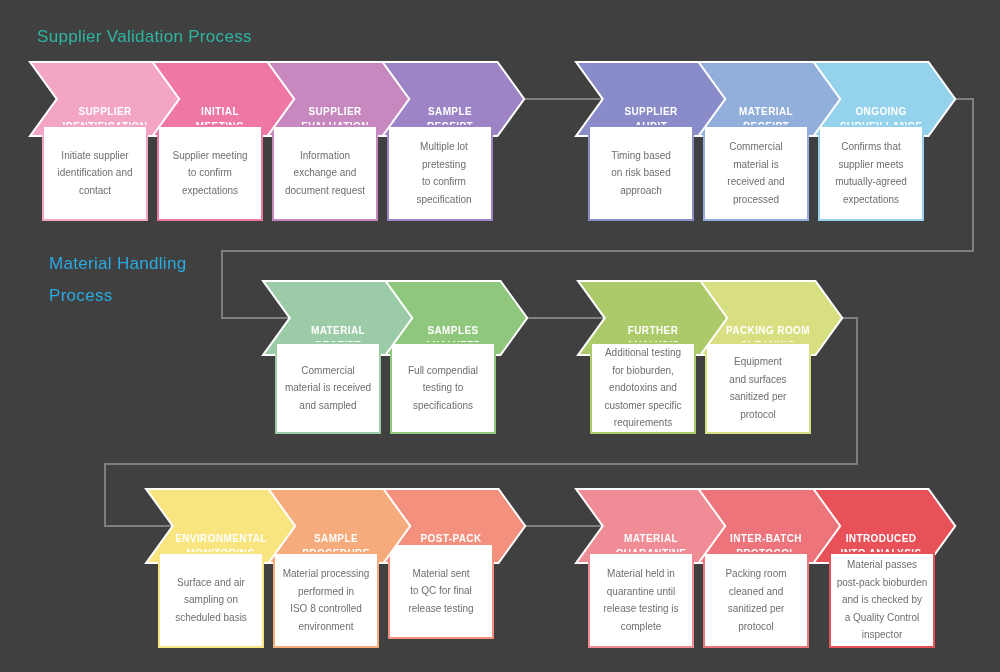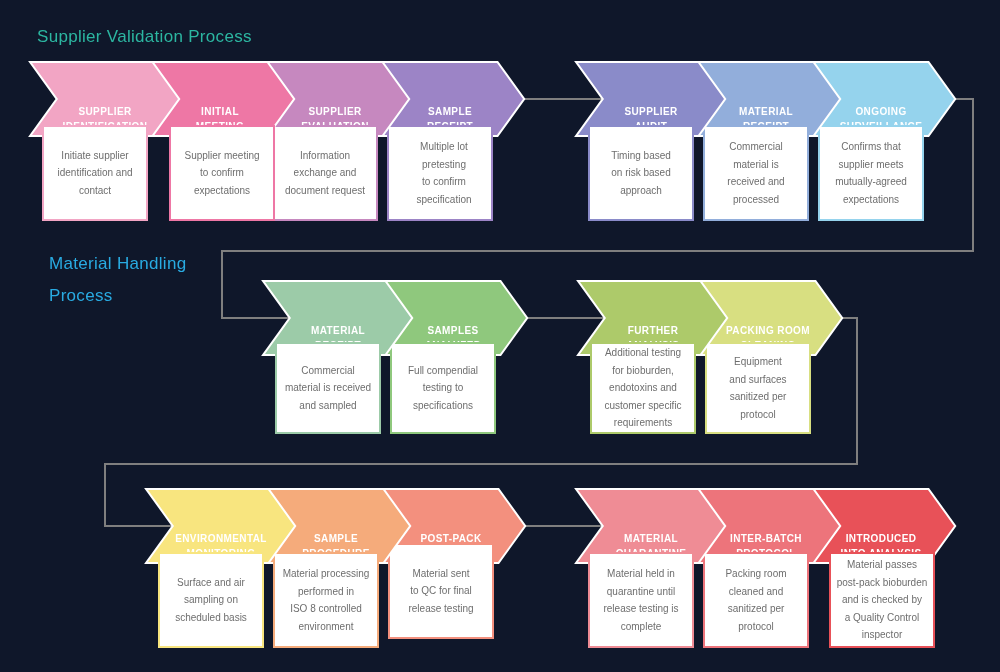--- a/index.html
+++ b/index.html
@@ -5,21 +5,21 @@
   html, body {
     margin: 0;
     padding: 0;
     background: #ffffff;
     font-family: "Liberation Sans", sans-serif;
   }
   .canvas {
     position: relative;
     width: 1000px;
     height: 672px;
-    background: #0f172a;
+    background: #404040;
     overflow: hidden;
   }
   .section-title {
     position: absolute;
     font-size: 17px;
     font-weight: 400;
     letter-spacing: 0.3px;
     line-height: 32px;
     white-space: pre-line;
     z-index: 2;
@@ -109,21 +109,21 @@
 identification and
 contact</div>
       </div>
     </div>
     <div class="step" style="left: 147px; top: 63px; z-index: 29;">
       <svg class="chev" viewBox="0 0 146 72" aria-hidden="true">
         <polygon points="0,0 120,0 146,36 120,72 0,72 26,36" paint-order="stroke" stroke="#FFFFFF" stroke-width="4" fill="#EE77A5"></polygon>
       </svg>
       <div class="step-label">INITIAL
 MEETING</div>
-      <div class="step-box" style="top: 62px; height: 96px; border-color: rgb(238, 119, 165); margin-left: 12px;">
+      <div class="step-box" style="top: 62px; height: 96px; border-color: rgb(238, 119, 165);">
         <div class="step-body">Supplier meeting
 to confirm
 expectations</div>
       </div>
     </div>
     <div class="step" style="left: 262px; top: 63px; z-index: 28;">
       <svg class="chev" viewBox="0 0 146 72" aria-hidden="true">
         <polygon points="0,0 120,0 146,36 120,72 0,72 26,36" paint-order="stroke" stroke="#FFFFFF" stroke-width="4" fill="#C688BF"></polygon>
       </svg>
       <div class="step-label">SUPPLIER

